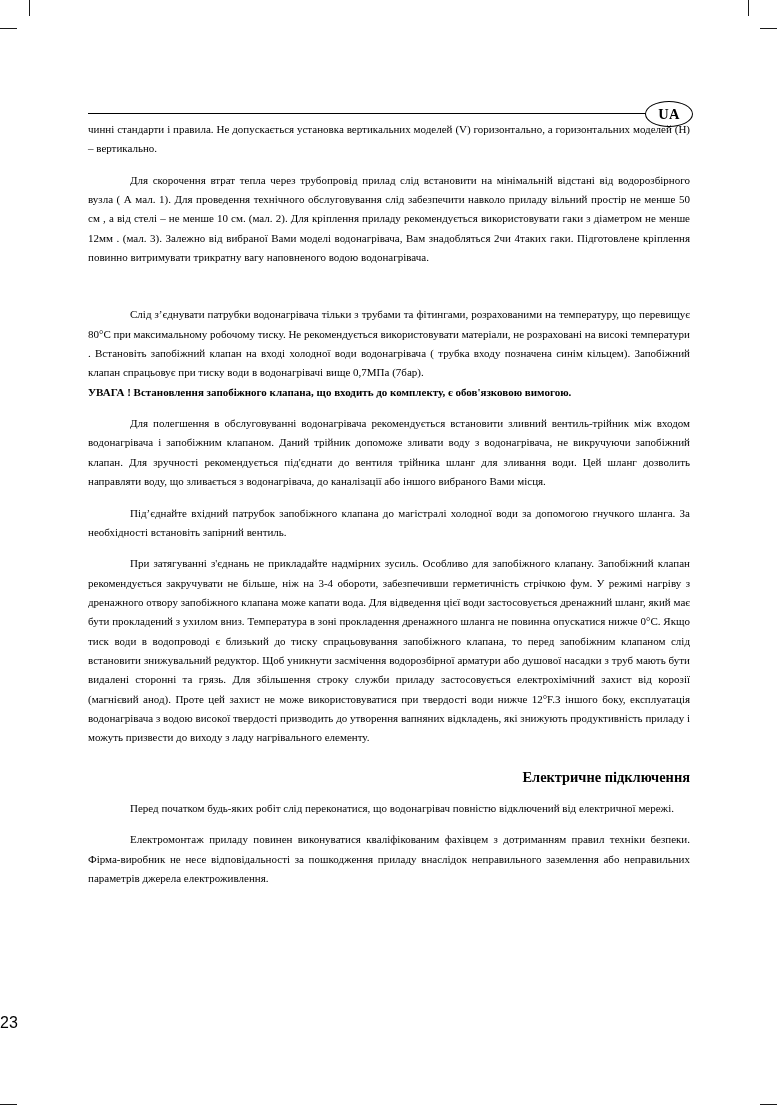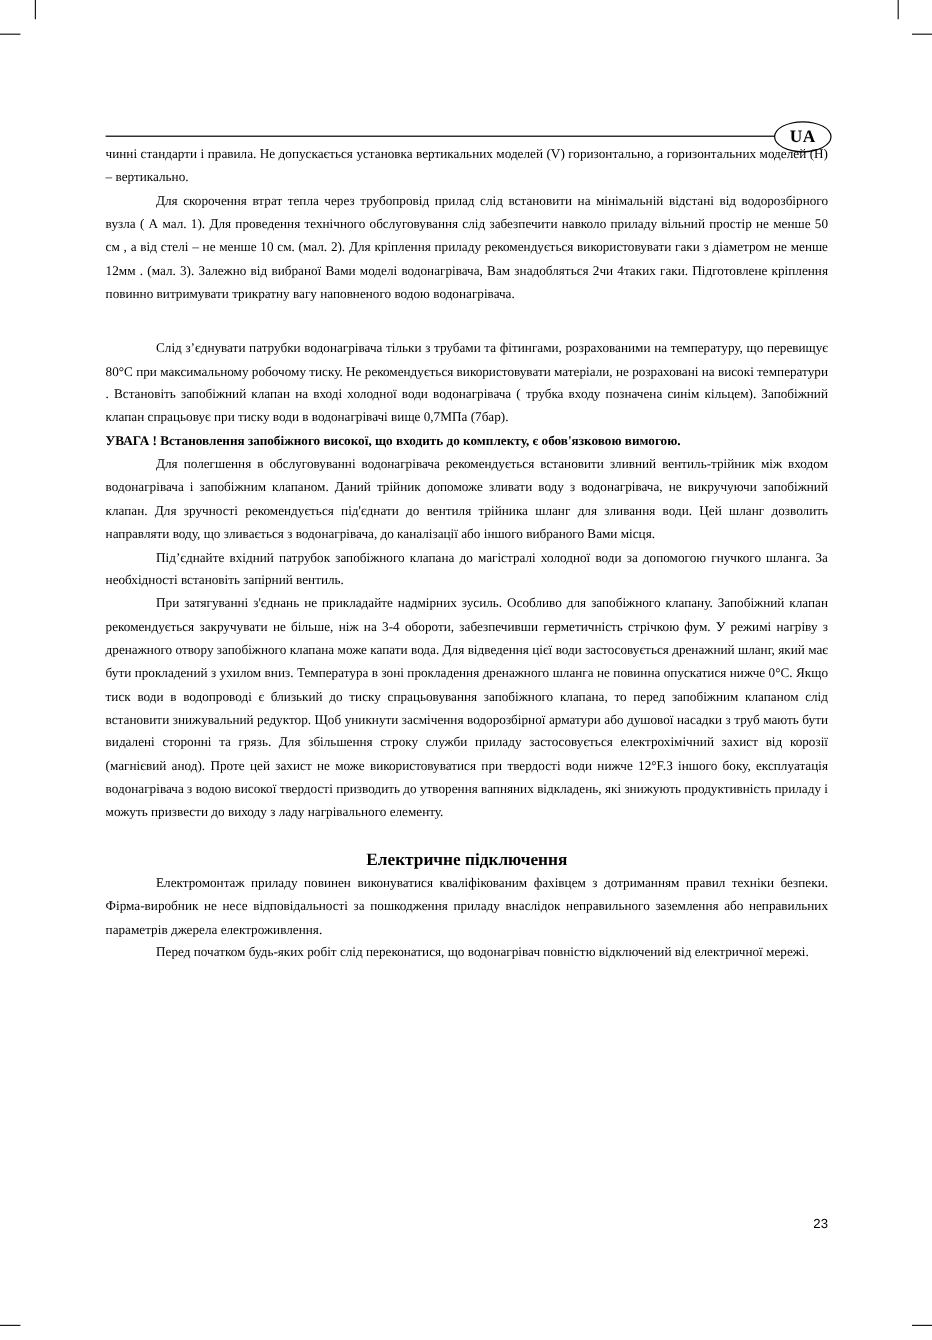--- a/index.html
+++ b/index.html
@@ -76,50 +76,49 @@
   }
 
   p.para {
     margin: 0;
     font-size: 11px;
     line-height: 19.35px;
     text-align: justify;
     text-justify: inter-word;
     hyphens: none;
   }
-  p.para.indent { text-indent: 42px; }
+  p.para.indent { text-indent: 42px; margin-top: 12px; }
   p.para.bold   { font-weight: bold; }
 
   h2.section-heading {
     margin: 0;
     font-size: 14.9px;
     line-height: 19.4px;
     font-weight: bold;
     text-align: left;
     letter-spacing: 0.15px;
   }
   h3.sub-heading {
     margin: 0;
     font-size: 14.4px;
     line-height: 19.4px;
     font-weight: bold;
-    text-align: center;
+    text-align: right;
   }
 
   .gap-lg { height: 26px; }
   .gap-md { height: 20px; }
 
   
   .page-number {
     position: absolute;
     left: 0;
     top: 1014px;
     width: 690px;
-    text-align: right;
-    font-size: 11px;
+    font-size: 16px;
     font-family: "Liberation Sans", sans-serif;
   }
 </style>
 </head>
 <body>
 
 <div class="crop-mark crop-v" id="crop-tl-v"></div>
 <div class="crop-mark crop-v" id="crop-tr-v"></div>
 <div class="crop-mark crop-h" id="crop-tl-h"></div>
 <div class="crop-mark crop-h" id="crop-tr-h"></div>
@@ -135,31 +134,31 @@
 
   <p class="para">чинні стандарти і правила. Не допускається установка вертикальних моделей (V) горизонтально, а горизонтальних моделей (H) – вертикально.</p>
 
   <p class="para indent">Для скорочення втрат тепла через трубопровід прилад слід встановити на мінімальній відстані від водорозбірного вузла ( А мал. 1). Для проведення технічного обслуговування слід забезпечити навколо приладу вільний простір не менше 50 см , а від стелі – не менше 10 см. (мал. 2). Для кріплення приладу рекомендується використовувати гаки з діаметром не менше 12мм . (мал. 3). Залежно від вибраної Вами моделі водонагрівача, Вам знадобляться 2чи 4таких гаки. Підготовлене кріплення повинно витримувати трикратну вагу наповненого водою водонагрівача.</p>
 
   <div class="gap-lg"></div>
 
 
   <p class="para indent">Слід з’єднувати патрубки водонагрівача тільки з трубами та фітингами, розрахованими на температуру, що перевищує 80°С при максимальному робочому тиску. Не рекомендується використовувати матеріали, не розраховані на високі температури . Встановіть запобіжний клапан на вході холодної води водонагрівача ( трубка входу позначена синім кільцем). Запобіжний клапан спрацьовує при тиску води в водонагрівачі вище 0,7МПа (7бар).</p>
 
-  <p class="para bold">УВАГА ! Встановлення запобіжного високої, що входить до комплекту, є обов'язковою вимогою.</p>
+  <p class="para bold">УВАГА ! Встановлення запобіжного клапана, що входить до комплекту, є обов'язковою вимогою.</p>
 
   <p class="para indent">Для полегшення в обслуговуванні водонагрівача рекомендується встановити зливний вентиль-трійник між входом водонагрівача і запобіжним клапаном. Даний трійник допоможе зливати воду з водонагрівача, не викручуючи запобіжний клапан. Для зручності рекомендується під'єднати до вентиля трійника шланг для зливання води. Цей шланг дозволить направляти воду, що зливається з  водонагрівача, до каналізації або іншого вибраного Вами місця.</p>
 
   <p class="para indent">Під’єднайте вхідний патрубок запобіжного клапана до магістралі холодної води за допомогою гнучкого шланга. За необхідності встановіть запірний вентиль.</p>
 
   <p class="para indent">При затягуванні з'єднань не прикладайте надмірних зусиль. Особливо для запобіжного клапану. Запобіжний клапан рекомендується закручувати не більше, ніж на 3-4 обороти, забезпечивши герметичність стрічкою фум. У режимі нагріву з дренажного отвору запобіжного клапана може капати вода. Для відведення цієї води застосовується дренажний шланг, який має бути прокладений з  ухилом вниз. Температура в  зоні прокладення дренажного шланга не повинна опускатися нижче 0°С. Якщо тиск води в водопроводі є близький до тиску спрацьовування запобіжного клапана, то перед запобіжним клапаном слід встановити знижувальний редуктор. Щоб уникнути засмічення водорозбірної арматури або душової насадки з  труб мають бути видалені сторонні  та грязь. Для збільшення строку служби приладу застосовується електрохімічний захист від корозії (магнієвий анод). Проте цей захист не може використовуватися при твердості води нижче 12°F.З  іншого боку, експлуатація водонагрівача з  водою високої твердості призводить до утворення вапняних відкладень,  які знижують продуктивність приладу і можуть призвести до виходу з ладу нагрівального елементу.</p>
 
   <div class="gap-md"></div>
 
   <h3 class="sub-heading">Електричне підключення</h3>
 
+  <p class="para indent">Перед початком будь-яких робіт слід переконатися, що  водонагрівач повністю відключений від електричної мережі.</p>
+
   <p class="para indent">Електромонтаж приладу повинен виконуватися кваліфікованим фахівцем з дотриманням правил техніки безпеки. Фірма-виробник не несе відповідальності за пошкодження приладу внаслідок неправильного заземлення або неправильних параметрів джерела електроживлення.</p>
-
-  <p class="para indent">Перед початком будь-яких робіт слід переконатися, що  водонагрівач повністю відключений від електричної мережі.</p>
 
 </div>
 
 <div class="page-number">23</div>
 
 </body></html>

